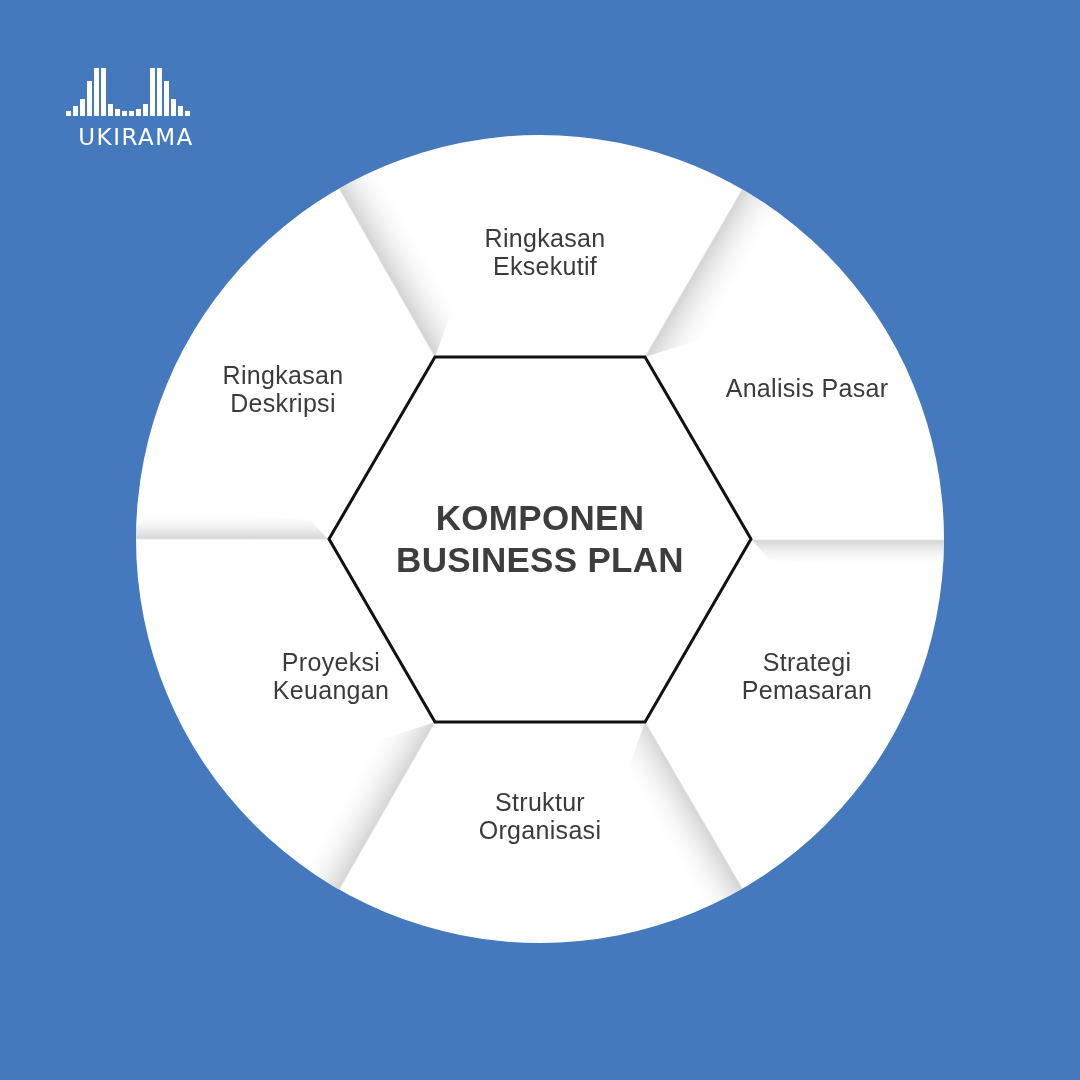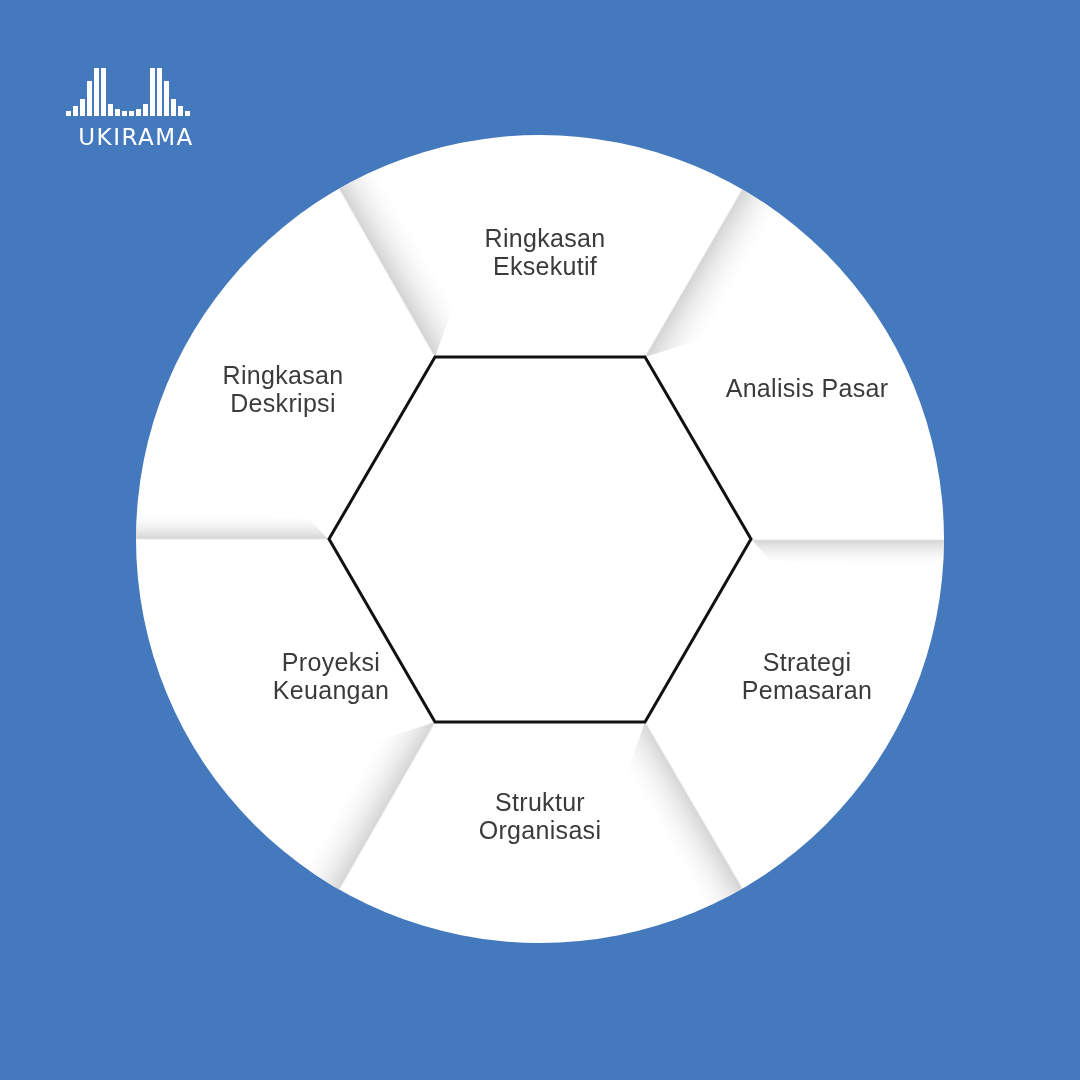--- a/index.html
+++ b/index.html
@@ -128,20 +128,22 @@
     <line x1="752" y1="540" x2="944" y2="540"></line>
     <line x1="645" y1="722" x2="742" y2="888"></line>
     <line x1="435" y1="722" x2="340" y2="888"></line>
     <line x1="328" y1="539" x2="136" y2="539"></line>
   </g>
 
   <polygon points="435,357 645,357 751,539 645,722 435,722 329,539" fill="#ffffff" stroke="#111111" stroke-width="3" stroke-linejoin="miter"></polygon>
 </svg>
 
 <div class="center-title">
+  <span>KOMPONEN</span>
+  <span>BUSINESS PLAN</span>
 </div>
 
 <div class="label" style="left:545px; top:224px;">
   <span>Ringkasan</span>
   <span>Eksekutif</span>
 </div>
 
 <div class="label" style="left:807px; top:374px;text-align:right;">
   <span>Analisis Pasar</span>
 </div>

